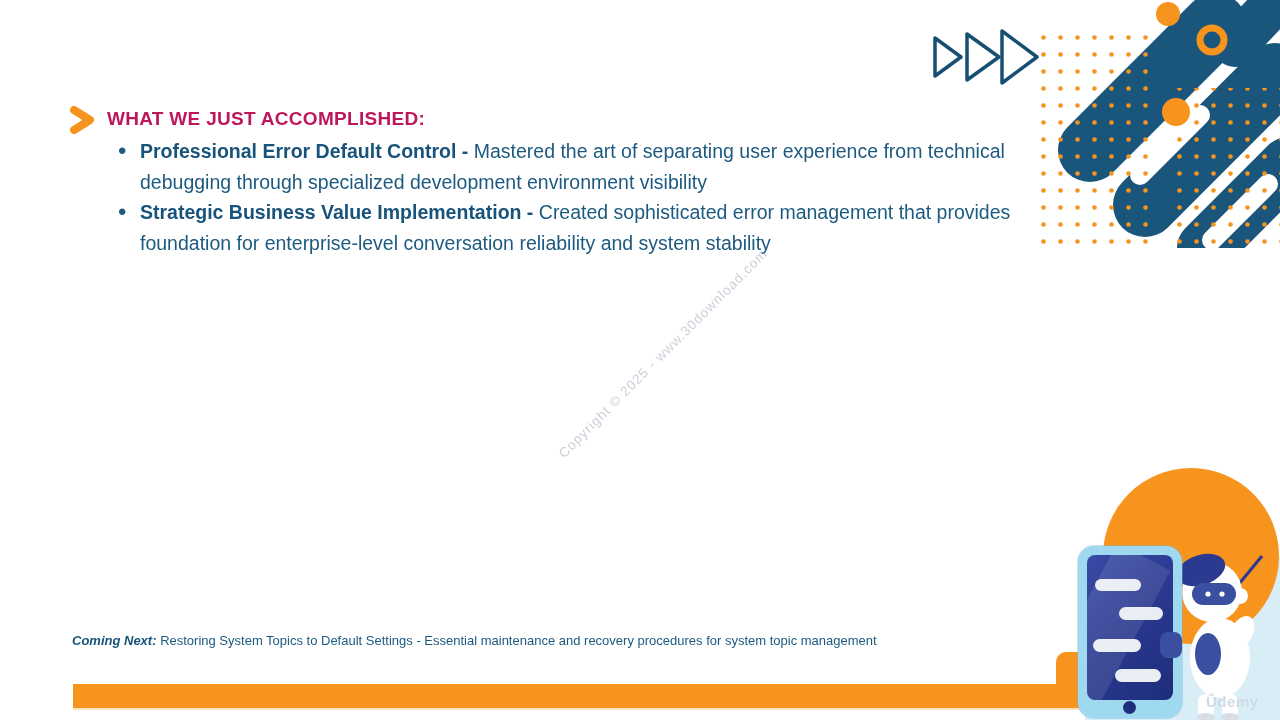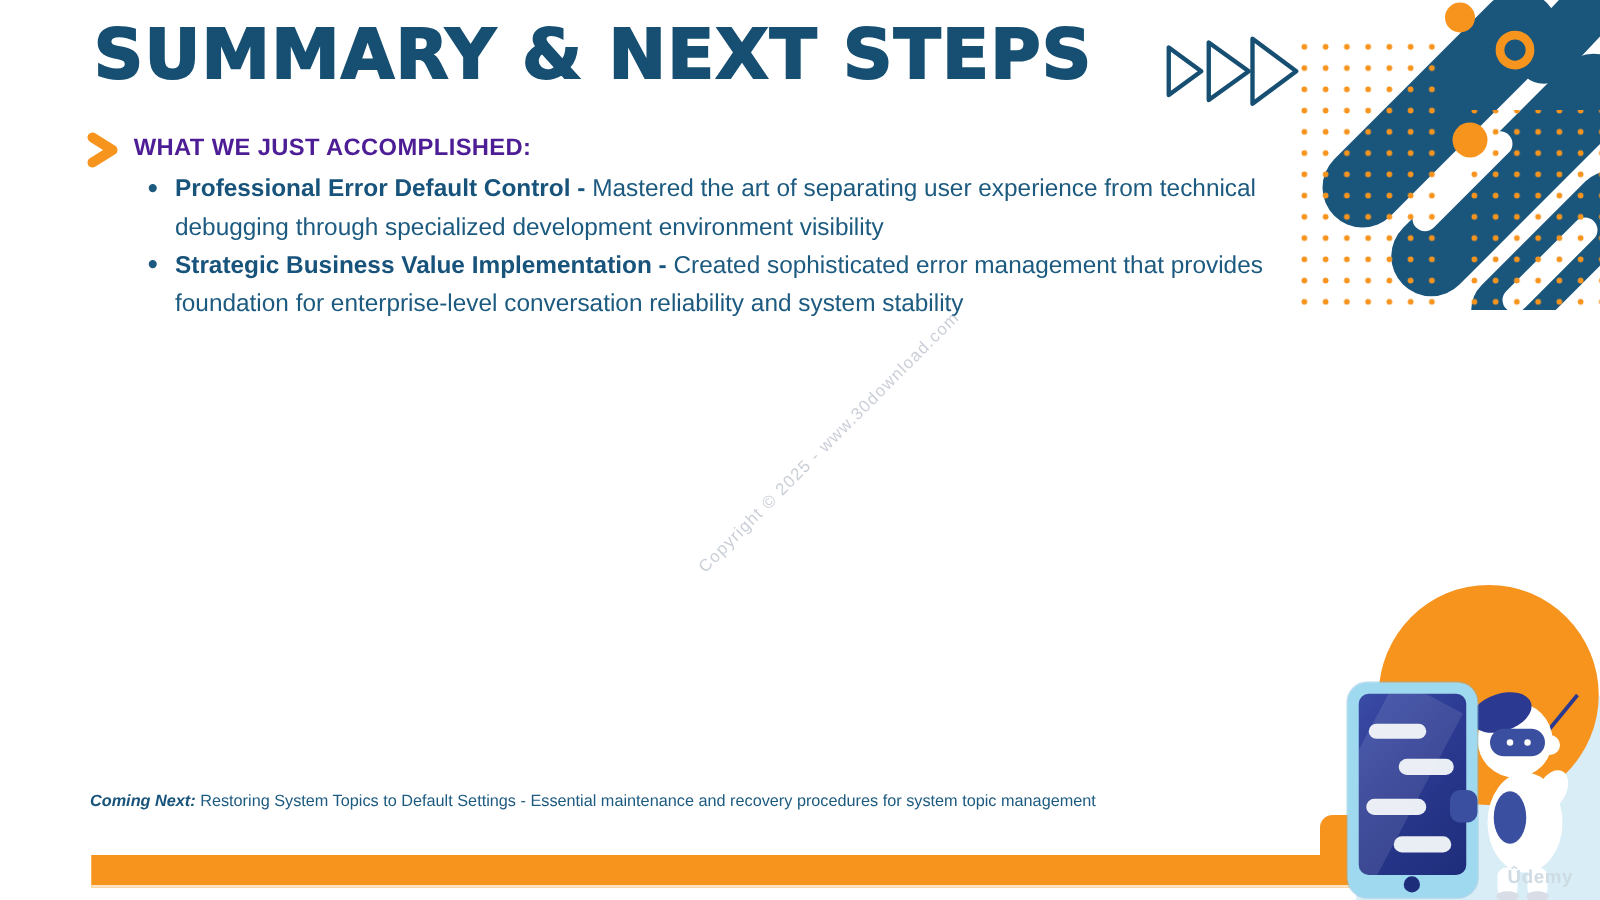--- a/index.html
+++ b/index.html
@@ -12,21 +12,21 @@
     position:absolute;left:75px;top:12px;width:880px;
     font-family:"DejaVu Sans",sans-serif;
     font-size:55px;font-weight:bold;letter-spacing:1px;line-height:1.15;
     color:#164F72;-webkit-text-stroke:1.6px #164F72;white-space:nowrap;
   }
   .title-arrows{position:absolute;left:932px;top:28px;}
   
   .section-chevron{position:absolute;left:66px;top:105px;}
   .section-heading{
     position:absolute;left:107px;top:108px;
-    font-size:19px;font-weight:bold;color:#4c1d95;letter-spacing:0.3px;
+    font-size:19px;font-weight:bold;color:#be185d;letter-spacing:0.3px;
   }
   
   .bullets{
     position:absolute;left:118px;top:136px;width:932px;margin:0;padding:0;
     list-style:none;font-size:19.5px;line-height:30.6px;color:#1C5A80;
   }
   .bullets li{position:relative;padding-left:22px;}
   .bullets li::before{
     content:"\2022";position:absolute;left:0;top:0;color:#1C5A80;
     font-size:24px;line-height:30.6px;
@@ -119,21 +119,20 @@
       <line x1="100" y1="175" x2="160" y2="115" stroke-width="20"></line>
       <line x1="172" y1="240" x2="228" y2="184" stroke-width="20"></line>
     </g>
     <rect x="0" y="28" width="118" height="216" fill="url(#dots)"></rect>
     <rect x="128" y="88" width="112" height="158" fill="url(#dots)"></rect>
     <circle cx="128" cy="14" r="12" fill="#F7941E"></circle>
     <circle cx="172" cy="40" r="12" fill="none" stroke="#F7941E" stroke-width="7"></circle>
     <circle cx="136" cy="112" r="14" fill="#F7941E"></circle>
   </svg>
 
-  <div class="title">SUMMARY &amp; NEXT STEPS</div>
   <svg class="title-arrows" width="110" height="58" viewBox="0 0 110 58">
     <g fill="none" stroke="#164F72" stroke-width="3.5" stroke-linejoin="round">
       <polygon points="3,10 3,48 29,29"></polygon>
       <polygon points="35,6 35,52 67,29"></polygon>
       <polygon points="70,3 70,55 105,29"></polygon>
     </g>
   </svg>
 
   <svg class="section-chevron" width="32" height="30" viewBox="0 0 32 30">
     <polyline points="8,5 24,15 8,25" fill="none" stroke="#F7941E" stroke-width="8" stroke-linecap="round" stroke-linejoin="round"></polyline>

